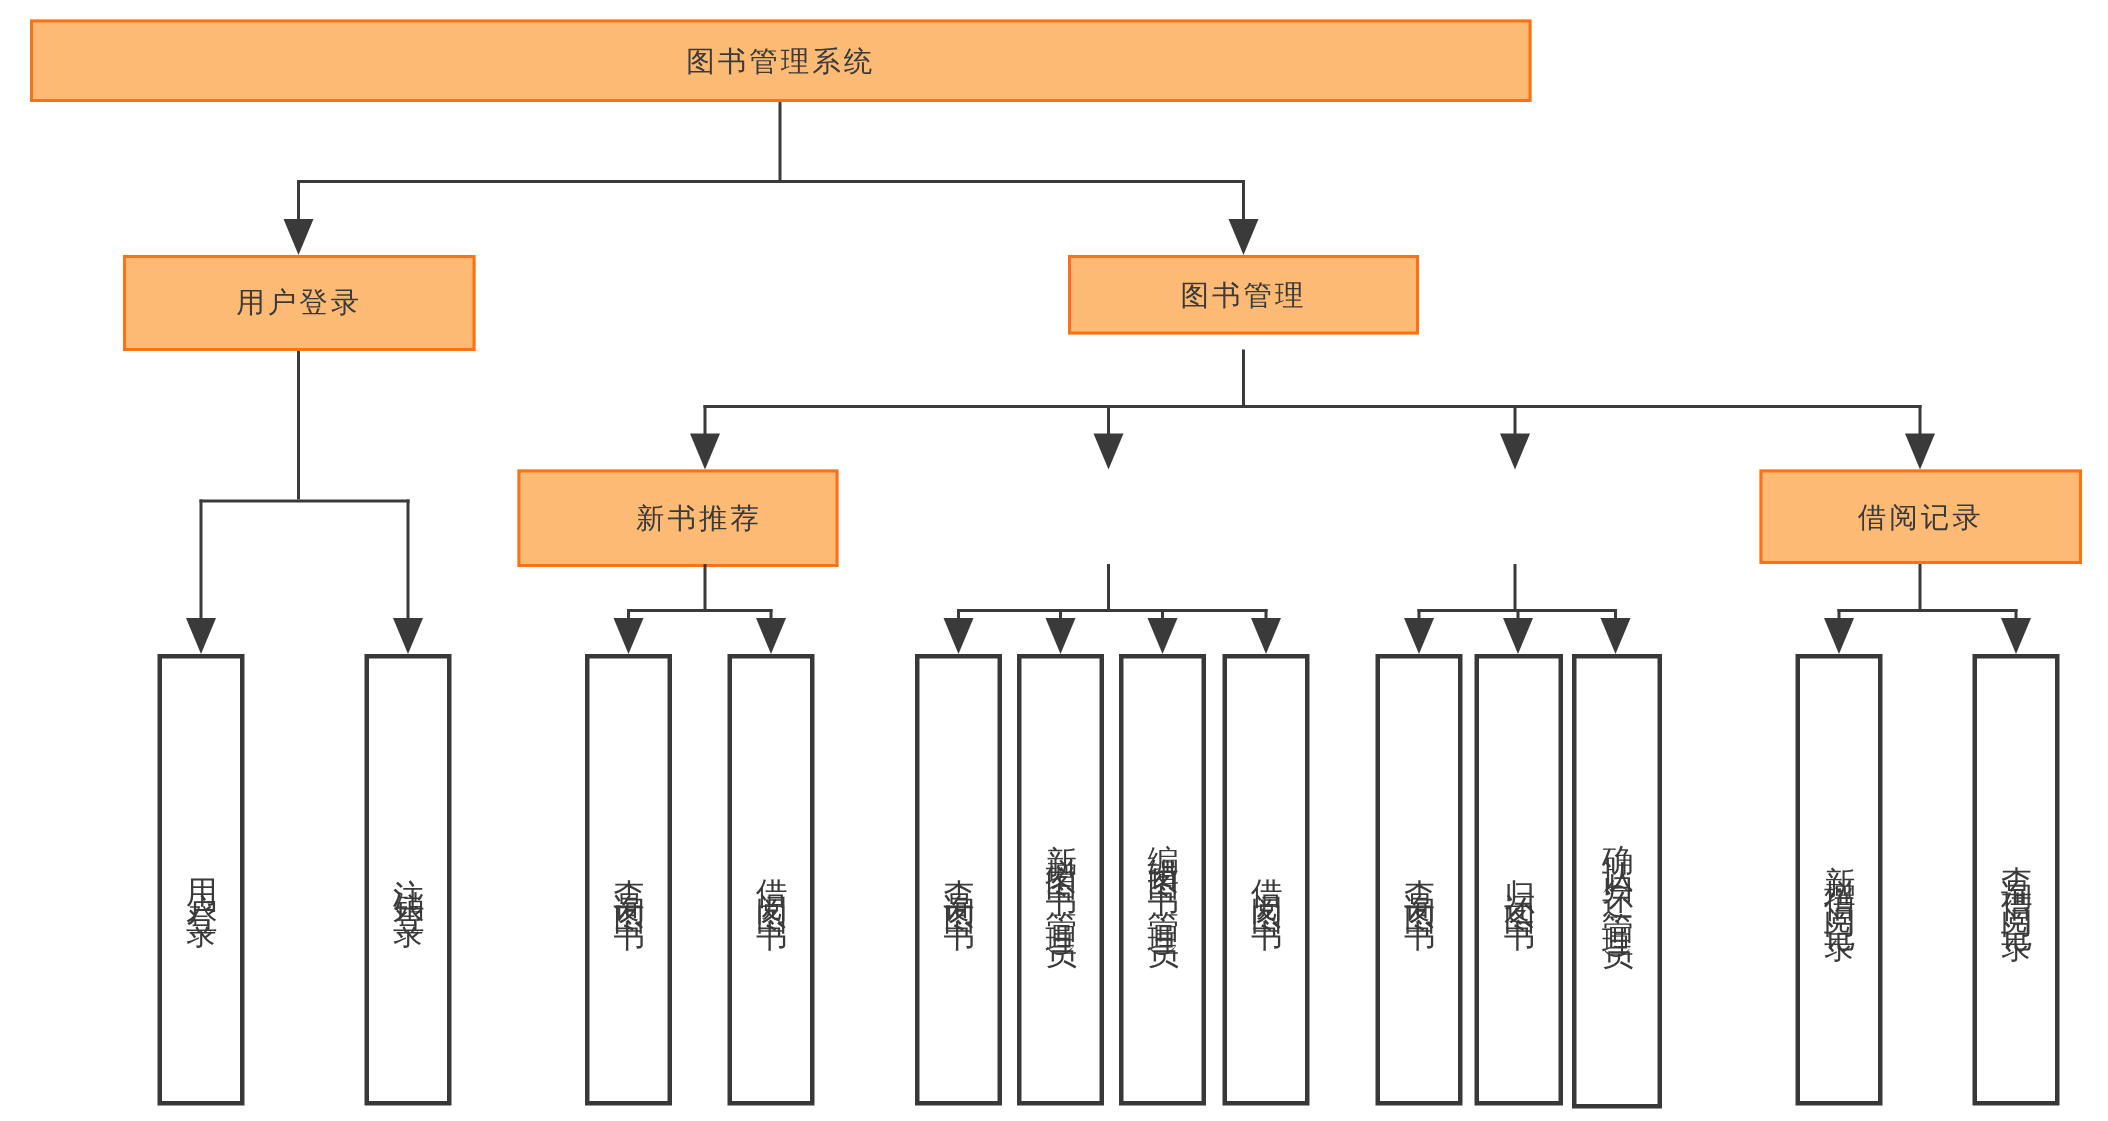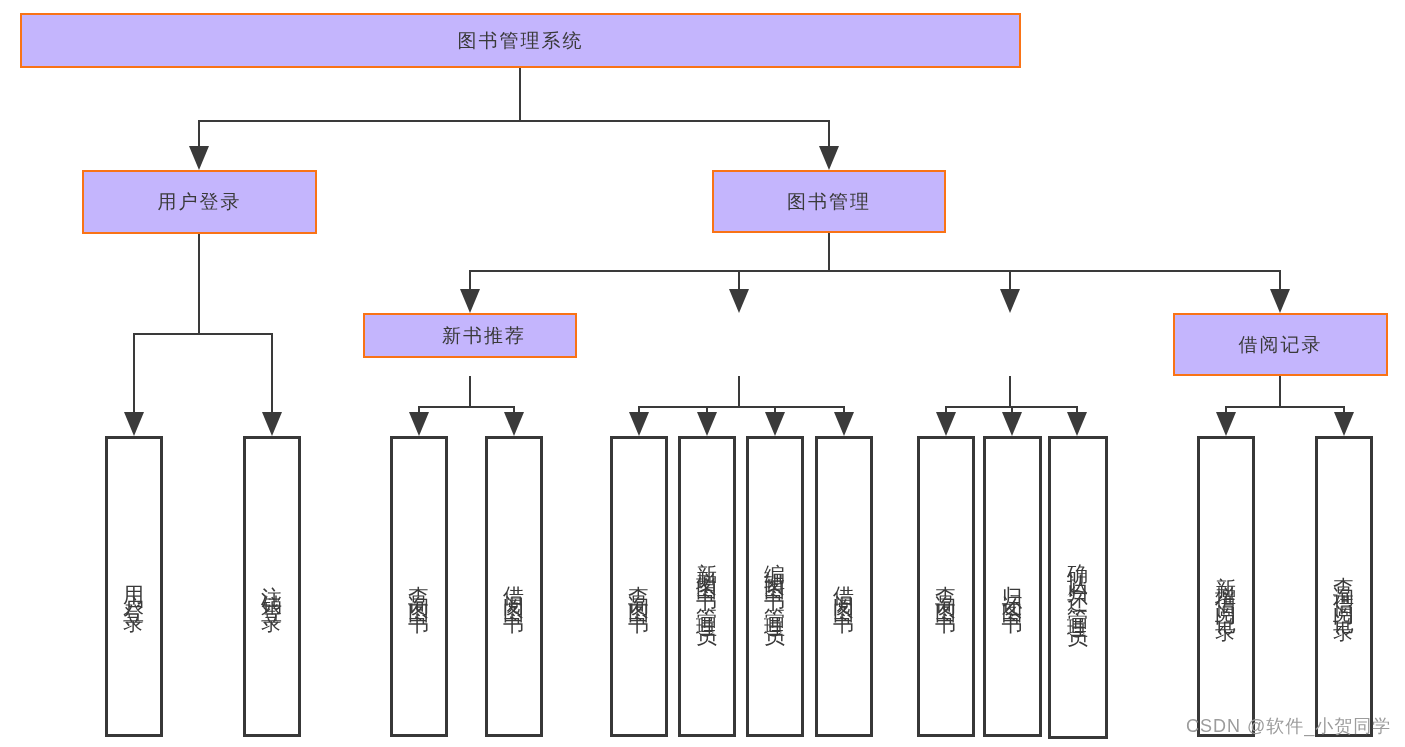--- a/index.html
+++ b/index.html
@@ -3,21 +3,21 @@
 <meta charset="utf-8">
 <style>
   * { margin:0; padding:0; box-sizing:border-box; }
   html,body { background:#ffffff; }
   #stage {
     position:relative; width:1405px; height:747px; background:#ffffff;
     font-family:"Liberation Sans","DejaVu Sans",sans-serif; color:#383838;
     overflow:hidden;
   }
   .box {
-    position:absolute; border:2px solid #f97316; background:#c4b5fd;
+    position:absolute; border:2px solid #f97316; background:#fdba74;
     display:flex; align-items:center; justify-content:center;
     font-size:19px; letter-spacing:2px; color:#3a3a3a;
   }
   .root-box { border-width:2px; }
   .vbox {
     position:absolute; border:3px solid #383838; background:#ffffff;
     display:flex; align-items:center; justify-content:center; color:#3a3a3a;
   }
   .vbox span {
     writing-mode:vertical-rl; text-orientation:mixed;
@@ -37,23 +37,23 @@
   }
 </style>
 </head>
 <body>
 
 <div id="stage">
 
   <div class="box root-box" style="left:20px; top:13px; width:1001px; height:55px;">图书管理系统</div>
 
   <div class="box" style="left:82px; top:170px; width:235px; height:64px;">用户登录</div>
-  <div class="box" style="left:712px; top:170px; width:234px; height:63px;">图书管理</div>
+  <div class="box" style="left:712px; top:170px; width:234px; height:53px;">图书管理</div>
 
-  <div class="box" style="left:363px; top:313px; width:214px; height:45px;padding-left:28px;">新书推荐</div>
+  <div class="box" style="left:345px; top:313px; width:214px; height:65px;padding-left:28px;">新书推荐</div>
   <div class="box" style="left:1173px; top:313px; width:215px; height:63px;">借阅记录</div>
 
   <div class="vbox" style="left:105px; top:436px; width:58px; height:301px;">
     <span>用户登录</span>
   </div>
   <div class="vbox" style="left:243px; top:436px; width:58px; height:301px;">
     <span>注销登录</span>
   </div>
 
   <div class="vbox" style="left:390px; top:436px; width:58px; height:301px;">
@@ -86,21 +86,20 @@
     <span>确认归还（管理员）</span>
   </div>
 
   <div class="vbox" style="left:1197px; top:436px; width:58px; height:301px;">
     <span>新增借阅记录</span>
   </div>
   <div class="vbox" style="left:1315px; top:436px; width:58px; height:301px;">
     <span>查询借阅记录</span>
   </div>
 
-  <div class="watermark">CSDN @软件_小贺同学</div>
 
 <div class="vline" style="left: 519px; top: 68px; height: 52px;"></div>
     <div class="hline" style="left: 198px; top: 120px; width: 632px;"></div>
     <div class="vline" style="left: 198px; top: 120px; height: 28px;"></div>
     <div class="vline" style="left: 828px; top: 120px; height: 28px;"></div>
     <div class="vline" style="left: 198px; top: 234px; height: 99px;"></div>
     <div class="hline" style="left: 133px; top: 333px; width: 140px;"></div>
     <div class="vline" style="left: 133px; top: 333px; height: 81px;"></div>
     <div class="vline" style="left: 271px; top: 333px; height: 81px;"></div>
     <div class="vline" style="left: 828px; top: 233px; height: 38px;"></div>

